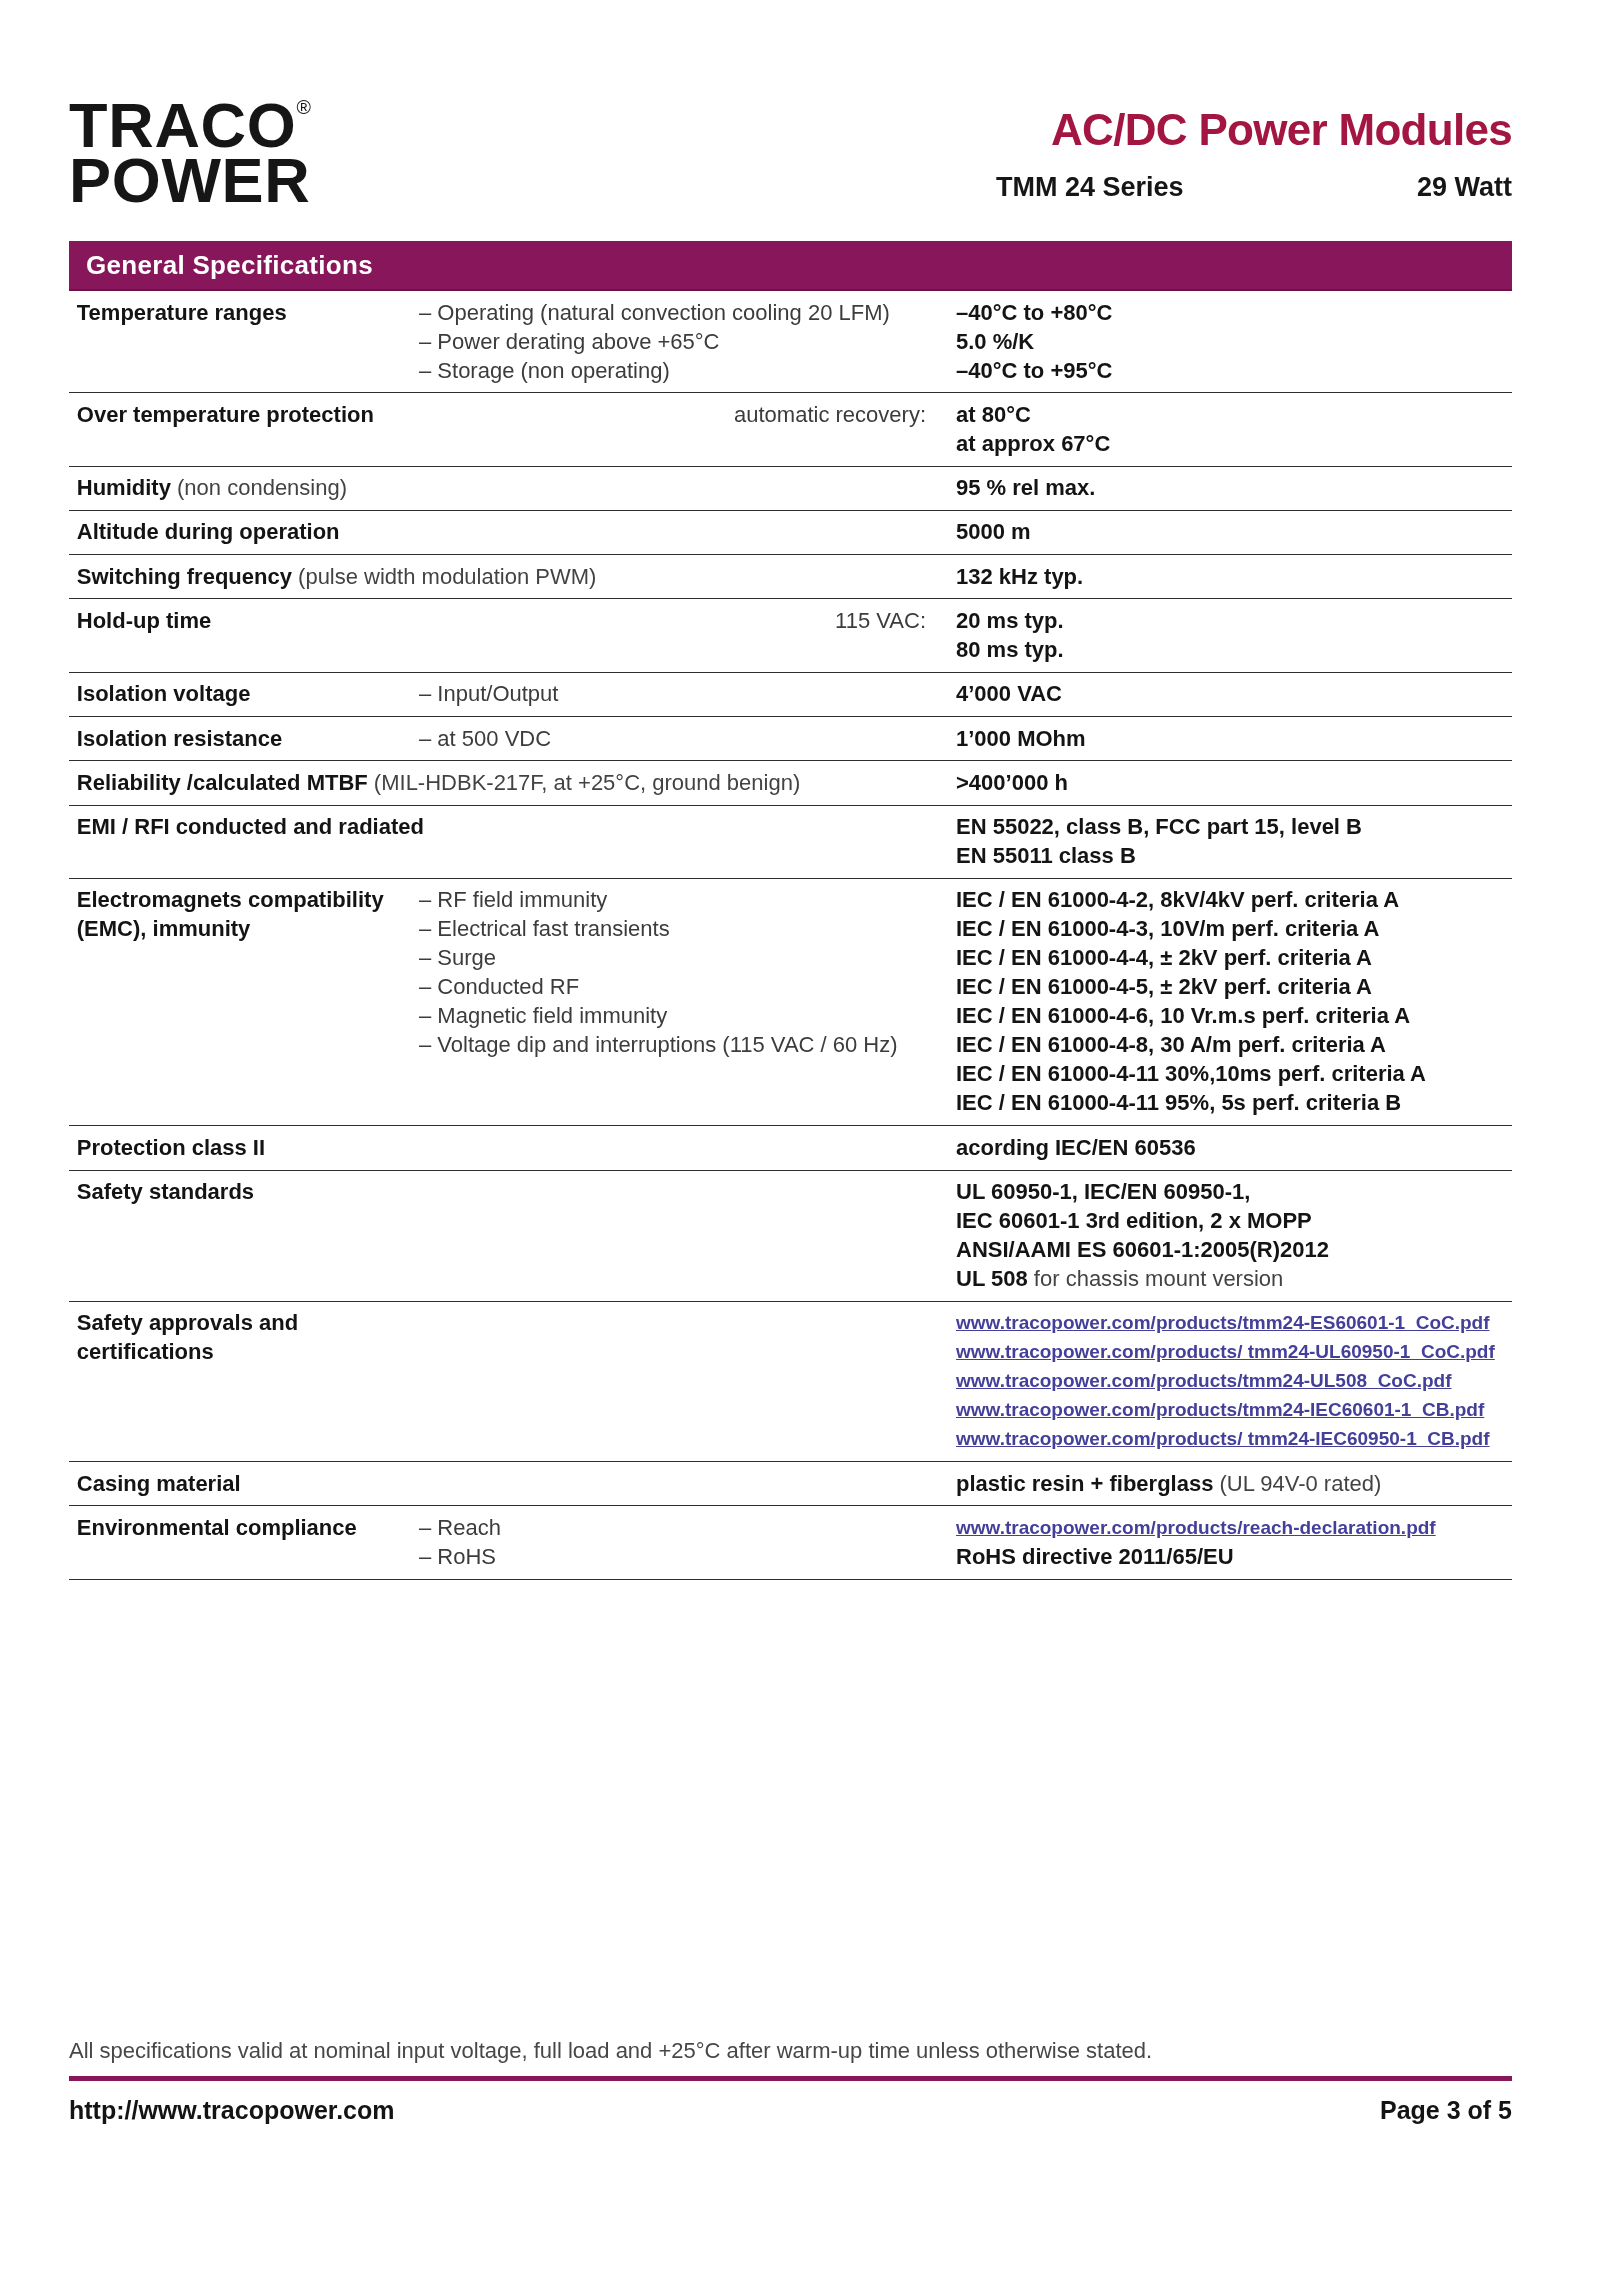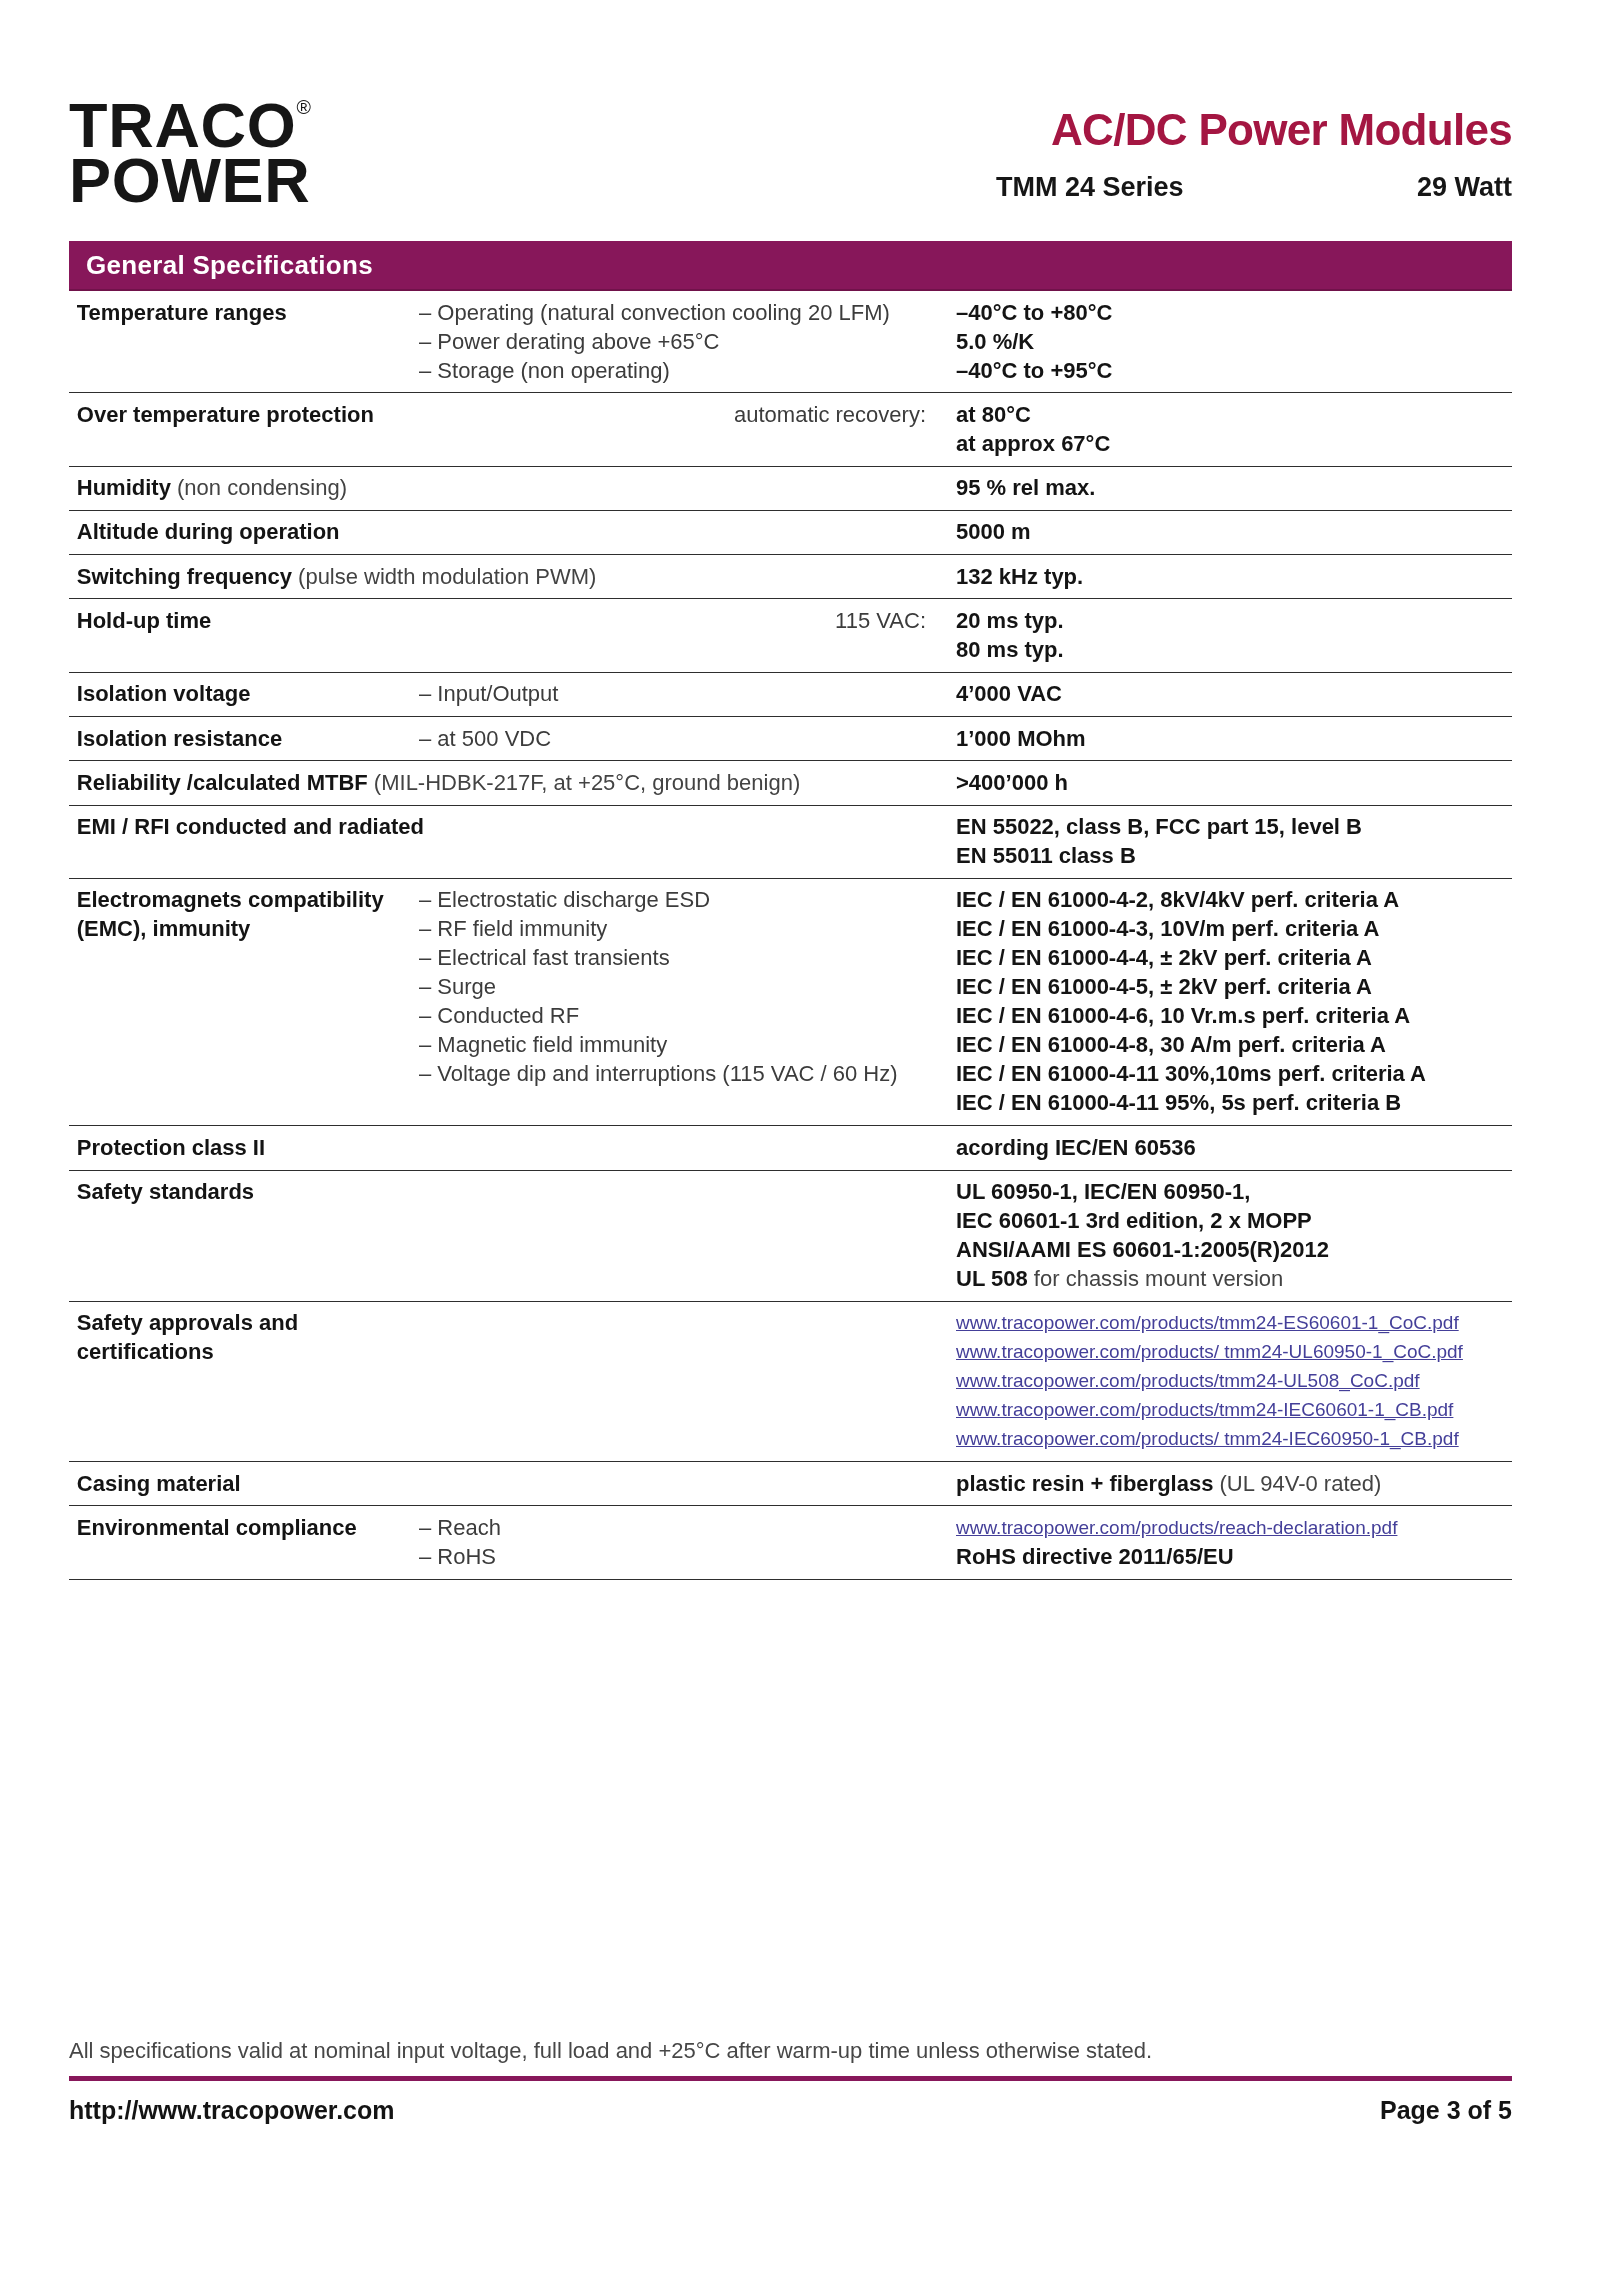--- a/index.html
+++ b/index.html
@@ -48,21 +48,21 @@
   .cell-label.span2{grid-column:1 / span 2;white-space:nowrap;}
   .lbl{font-weight:bold;color:#141414;}
   .lbl2{font-weight:bold;color:#141414;display:block;}
   .note{font-weight:normal;color:#434343;}
   .cell-mid{grid-column:2;color:#3c3c3c;font-weight:normal;margin-left:24px;}
   .cell-mid .line{font-size:22px;line-height:29px;white-space:nowrap;}
   .cell-mid.right{text-align:right;padding-right:17px;}
   .cell-val{grid-column:3;font-weight:bold;color:#141414;padding-left:13px;}
   .cell-val .line{font-size:22px;line-height:29px;white-space:nowrap;}
   .cell-val .line.link{
-    font-weight:normal;font-size:19px;
+    font-weight:bold;font-size:19px;
     color:var(--link-blue,#443F99);
     text-decoration:underline;cursor:pointer;
   }
   .value-note{font-weight:normal;color:#434343;}
 
   
   .foot-note{margin-top:456px;font-size:22px;line-height:29px;color:#474747;}
   .foot-rule{margin-top:11.7px;height:4.6px;background:var(--accent,#87175A);}
   .foot-row{display:flex;justify-content:space-between;margin-top:14.3px;
     font-size:25px;font-weight:bold;color:#141414;line-height:30px;}
@@ -170,21 +170,20 @@
       <div class="row">
         <div class="cell cell-label span2"><span class="lbl">EMI / RFI conducted and radiated</span></div>
         <div class="cell cell-val">
           <div class="line">EN 55022, class B, FCC part 15, level B</div>
           <div class="line">EN 55011 class B</div>
         </div>
       </div>
       <div class="row">
         <div class="cell cell-label"><span class="lbl">Electromagnets compatibility</span><span class="lbl2">(EMC), immunity</span></div>
         <div class="cell cell-mid">
-          <div class="line">– Electrostatic discharge ESD</div>
           <div class="line">– RF field immunity</div>
           <div class="line">– Electrical fast transients</div>
           <div class="line">– Surge</div>
           <div class="line">– Conducted RF</div>
           <div class="line">– Magnetic field immunity</div>
           <div class="line">– Voltage dip and interruptions (115 VAC / 60 Hz)</div>
           <div class="line">&nbsp;</div>
         </div>
         <div class="cell cell-val">
           <div class="line">IEC / EN 61000-4-2, 8kV/4kV perf. criteria A</div>

